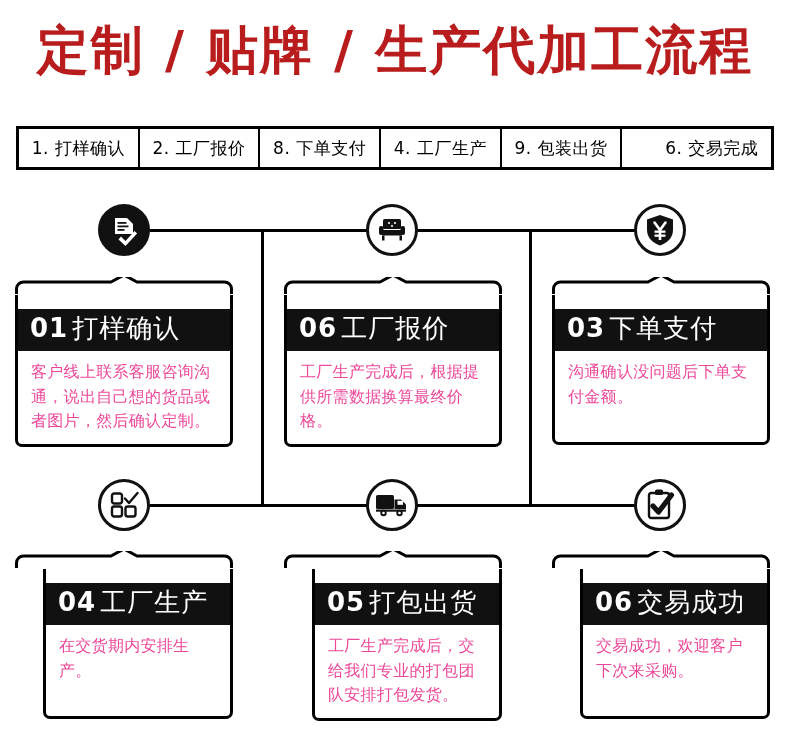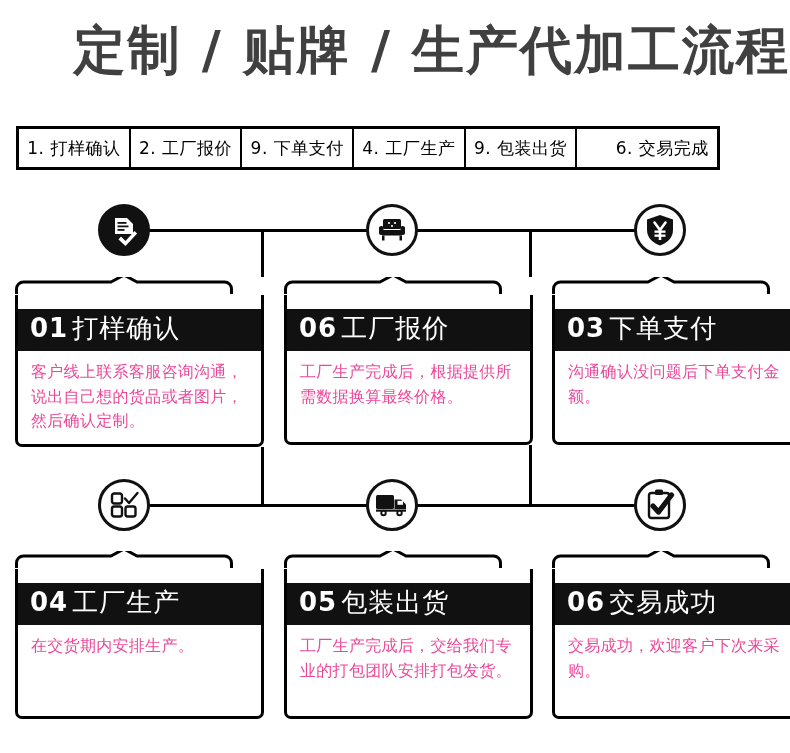--- a/index.html
+++ b/index.html
@@ -17,35 +17,35 @@
     background: #ffffff;
     overflow: hidden;
   }
 
   
   .title {
     position: absolute;
     left: 0;
     top: 22px;
     width: 790px;
-    text-align: right;
+    text-align: center;
     font-size: 52px;
     font-weight: 700;
     letter-spacing: 2px;
-    color: #404040;
+    color: #b91c1c;
     white-space: nowrap;
     line-height: 1.1;
   }
 
   
   .tabbar {
     position: absolute;
     left: 16px;
     top: 126px;
-    width: 704px;
+    width: 758px;
     height: 44px;
     box-sizing: border-box;
     border: 3px solid #000000;
     display: flex;
     background: #ffffff;
   }
   .tab {
     flex: 1 1 0;
     display: flex;
     align-items: center;
@@ -87,21 +87,21 @@
   }
   .icon-badge.filled {
     background: #111111;
     border-color: #111111;
   }
   .icon-badge svg { display: block; }
 
   
   .card {
     position: absolute;
-    width: 249px;
+    width: 218px;
     background: #ffffff;
     z-index: 4;
   }
   .card-notch {
     position: relative;
     height: 18px;
     width: 218px;
   }
   .card-notch svg {
     position: absolute;
@@ -140,33 +140,33 @@
     font-weight: 400;
   }
   .card-text {
     font-size: 16px;
     line-height: 1.55;
     color: #ec4899;
     padding: 9px 13px 10px 13px;
     letter-spacing: 0.3px;
   }
   .card.row1 .card-body-wrap { min-height: 150px; }
-  .card.row2 .card-body-wrap { min-height: 150px; }
+  .card.row2 .card-body-wrap { min-height: 150px; margin-left: 28px; }
 </style>
 </head>
 <body>
 
 <div id="page">
 
   <div class="title">定制 / 贴牌 / 生产代加工流程</div>
 
   <div class="tabbar">
     <div class="tab">1. 打样确认</div>
     <div class="tab">2. 工厂报价</div>
-    <div class="tab">9. 下单支付</div>
+    <div class="tab">8. 下单支付</div>
     <div class="tab">4. 工厂生产</div>
     <div class="tab">9. 包装出货</div>
     <div class="tab">6. 交易完成</div>
   </div>
 
   <div class="hline" style="left:120px; top:229px; width:546px;"></div>
   <div class="hline" style="left:120px; top:504px; width:546px;"></div>
   <div class="vline" style="left:261px; top:229px; height:278px;"></div>
   <div class="vline" style="left:529px; top:229px; height:278px;"></div>
 
@@ -296,21 +296,21 @@
 
   <div class="card row2" style="left:284px; top:551px;">
     <div class="card-notch">
       <svg width="218" height="18" viewBox="0 0 218 18" aria-hidden="true">
         <path d="M1.5 17 V12 a7 7 0 0 1 7 -7 H96 L109 -2 L122 5 H209.5 a7 7 0 0 1 7 7 V17" fill="#ffffff" stroke="#000000" stroke-width="3" stroke-linejoin="round"></path>
       </svg>
     </div>
     <div class="card-body-wrap">
       <div class="card-gap"></div>
       <div class="card-head">
-        <span class="num">05</span><span class="ttl">包装出货</span>
+        <span class="num">05</span><span class="ttl">打包出货</span>
       </div>
       <div class="card-text">工厂生产完成后，交给我们专业的打包团队安排打包发货。</div>
     </div>
   </div>
 
   <div class="card row2" style="left:552px; top:551px;">
     <div class="card-notch">
       <svg width="218" height="18" viewBox="0 0 218 18" aria-hidden="true">
         <path d="M1.5 17 V12 a7 7 0 0 1 7 -7 H96 L109 -2 L122 5 H209.5 a7 7 0 0 1 7 7 V17" fill="#ffffff" stroke="#000000" stroke-width="3" stroke-linejoin="round"></path>
       </svg>

